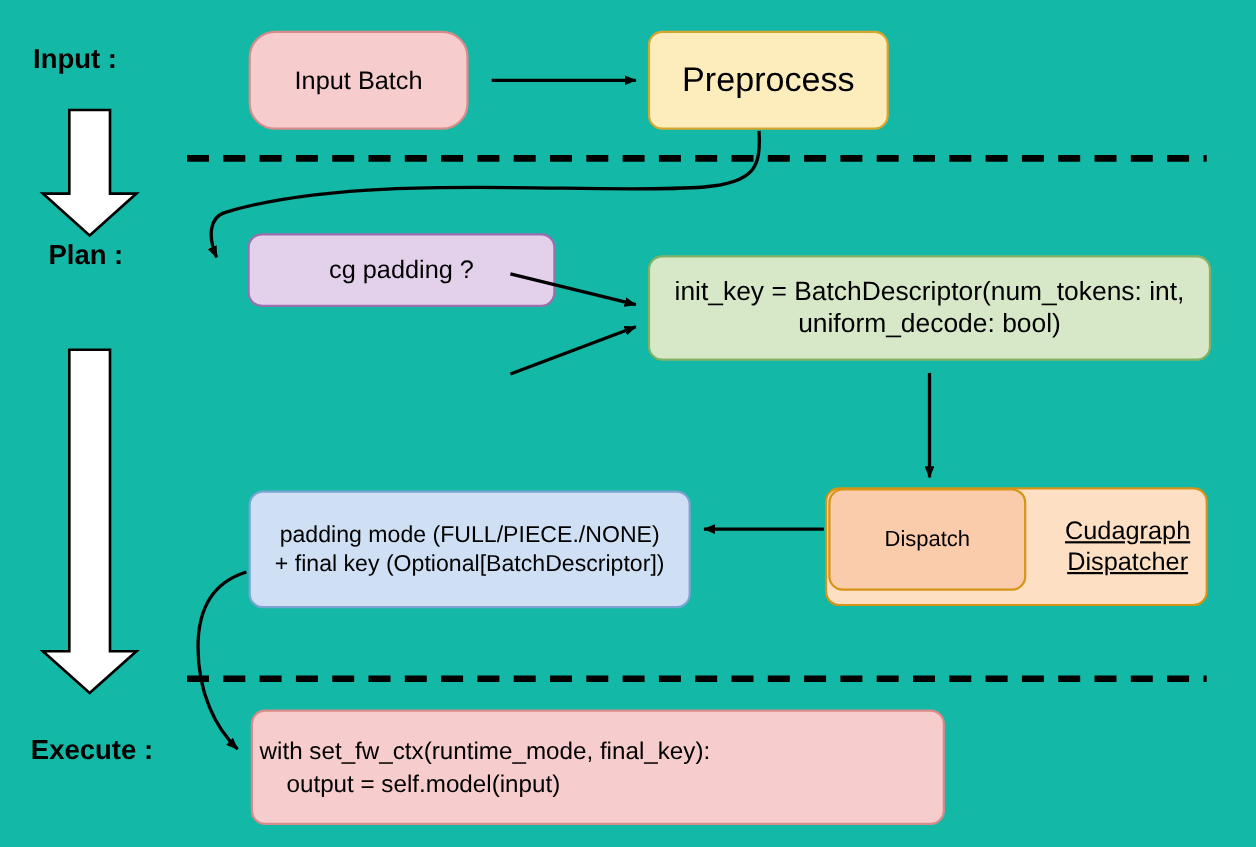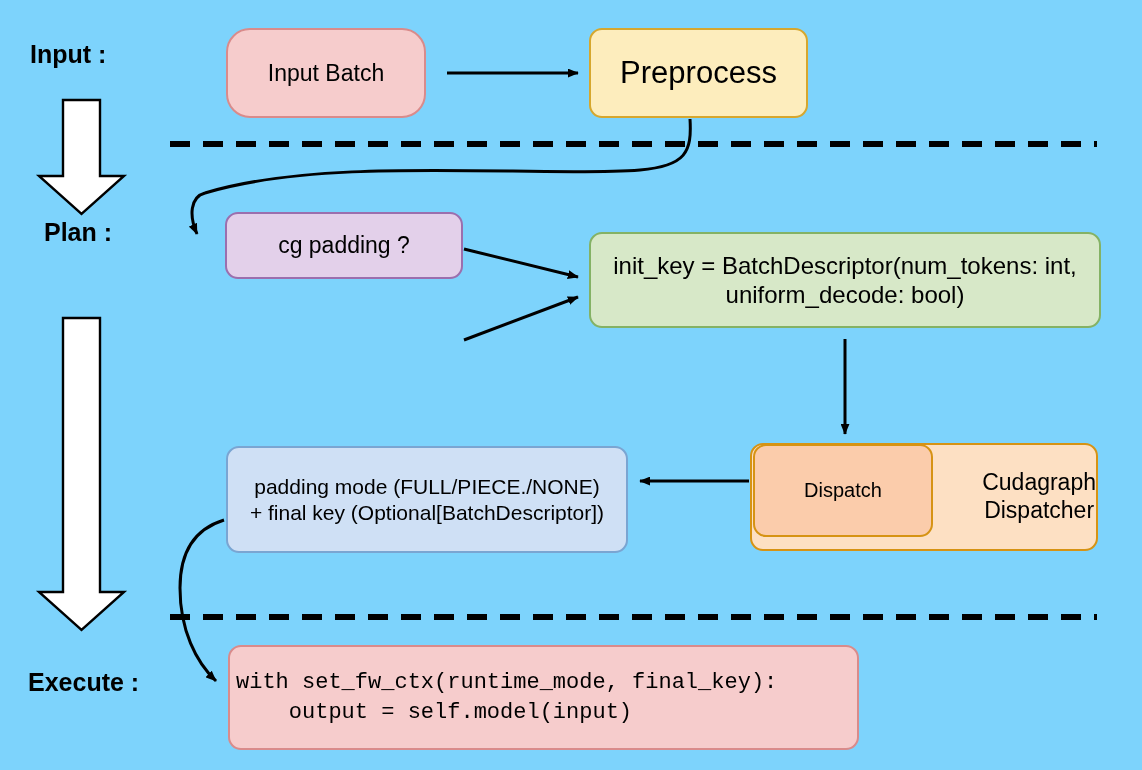--- a/index.html
+++ b/index.html
@@ -9,21 +9,21 @@
     background: #ffffff;
   }
   body {
     font-family: "Liberation Sans", sans-serif;
     -webkit-font-smoothing: antialiased;
   }
   #canvas {
     position: relative;
     width: 1142px;
     height: 770px;
-    background: #7dd3fc;
+    background: #14b8a6;
     overflow: hidden;
   }
   
   .stage-label {
     position: absolute;
     font-weight: bold;
     font-size: 25px;
     color: #000000;
     white-space: nowrap;
     letter-spacing: 0px;
@@ -46,21 +46,21 @@
     left: 226px; top: 28px; width: 200px; height: 90px;
     background: #f6cccc; border-color: #d98b8b; border-radius: 24px;
     font-size: 23px;
   }
   .n-preprocess {
     left: 589px; top: 28px; width: 219px; height: 90px;
     background: #fdedbd; border-color: #d6a72e; border-radius: 13px;
     font-size: 31px;
   }
   .n-cg-padding {
-    left: 225px; top: 212px; width: 238px; height: 67px;
+    left: 225px; top: 212px; width: 280px; height: 67px;
     background: #e3d0ea; border-color: #9b6fae; border-radius: 13px;
     font-size: 23px;
   }
   .n-uniform-decode {
     left: 225px; top: 296px; width: 238px; height: 76px;
     background: #e3d0ea; border-color: #9b6fae; border-radius: 13px;
     font-size: 23px;
   }
   .n-init-key {
     left: 589px; top: 232px; width: 512px; height: 96px;
@@ -76,33 +76,35 @@
     left: 750px; top: 443px; width: 348px; height: 108px;
     background: #fde0c3; border-color: #d69314; border-radius: 13px;
     font-size: 23px;
     align-items: flex-start;
     justify-content: flex-end;
   }
   .n-cudagraph-dispatcher .txt {
     width: auto;
     padding: 0;
     margin-top: 23px;
+    margin-right: 14px;
     text-align: center;
+    text-decoration: underline;
   }
   .n-dispatch {
     left: 753px; top: 444px; width: 180px; height: 93px;
     background: #fbccab; border-color: #d69314; border-radius: 13px;
     font-size: 20px;
     z-index: 3;
     justify-content: flex-end;
   }
   .n-exec-code {
     left: 228px; top: 645px; width: 631px; height: 105px;
     background: #f6cccc; border-color: #d98b8b; border-radius: 13px;
-    font-family: Liberation Mono, monospace;
+    font-family: Liberation Sans, sans-serif;
     font-size: 22px;
     justify-content: flex-start;
   }
   .n-exec-code .txt {
     text-align: left;
     white-space: pre;
     padding-left: 6px;
     line-height: 1.32;
   }
   

